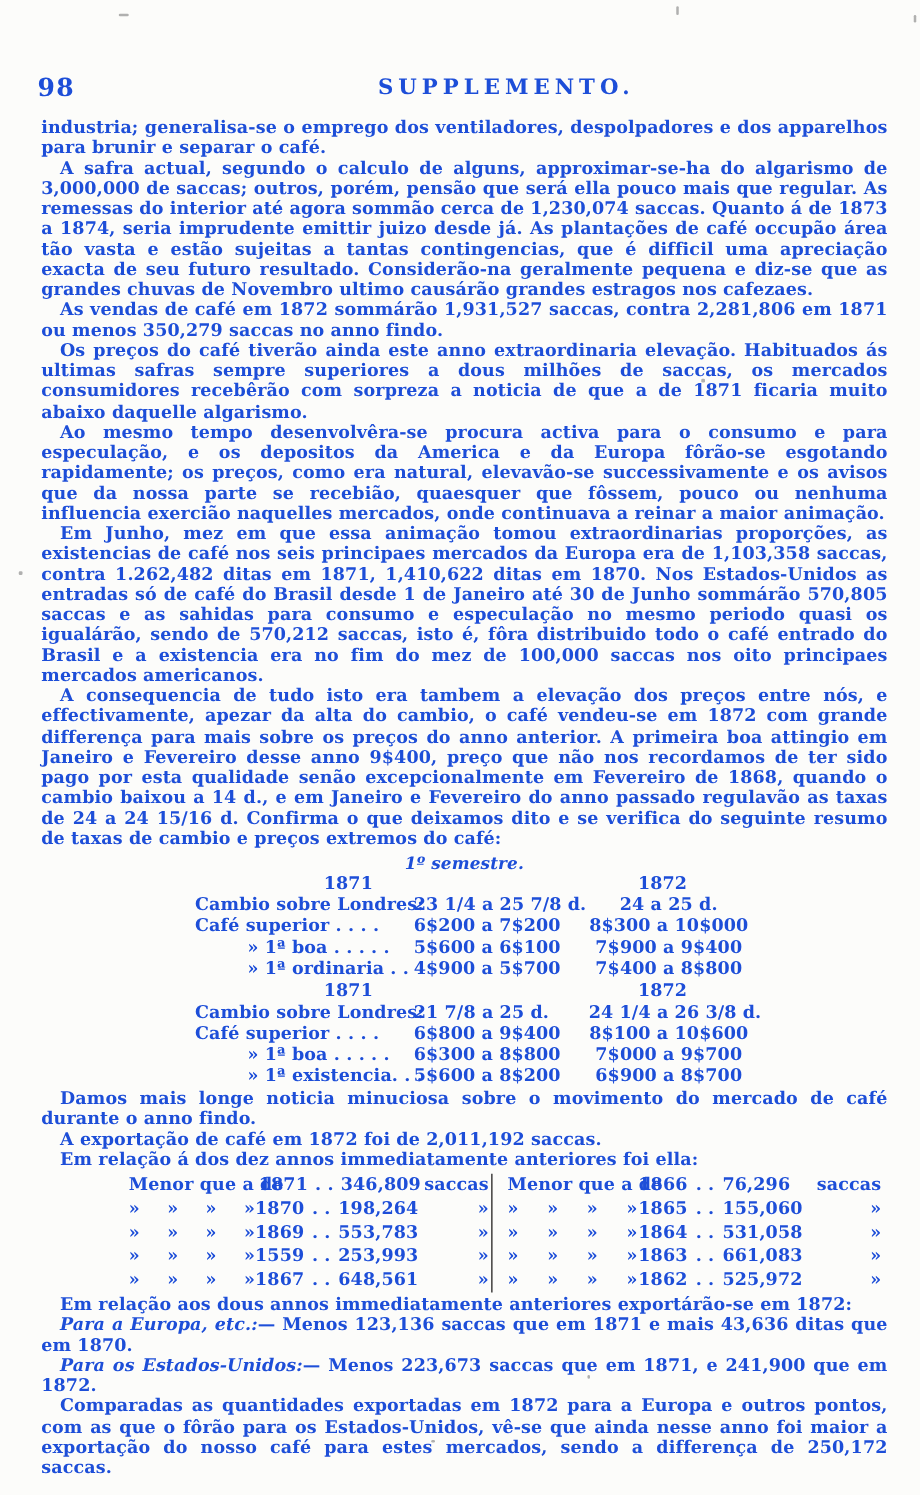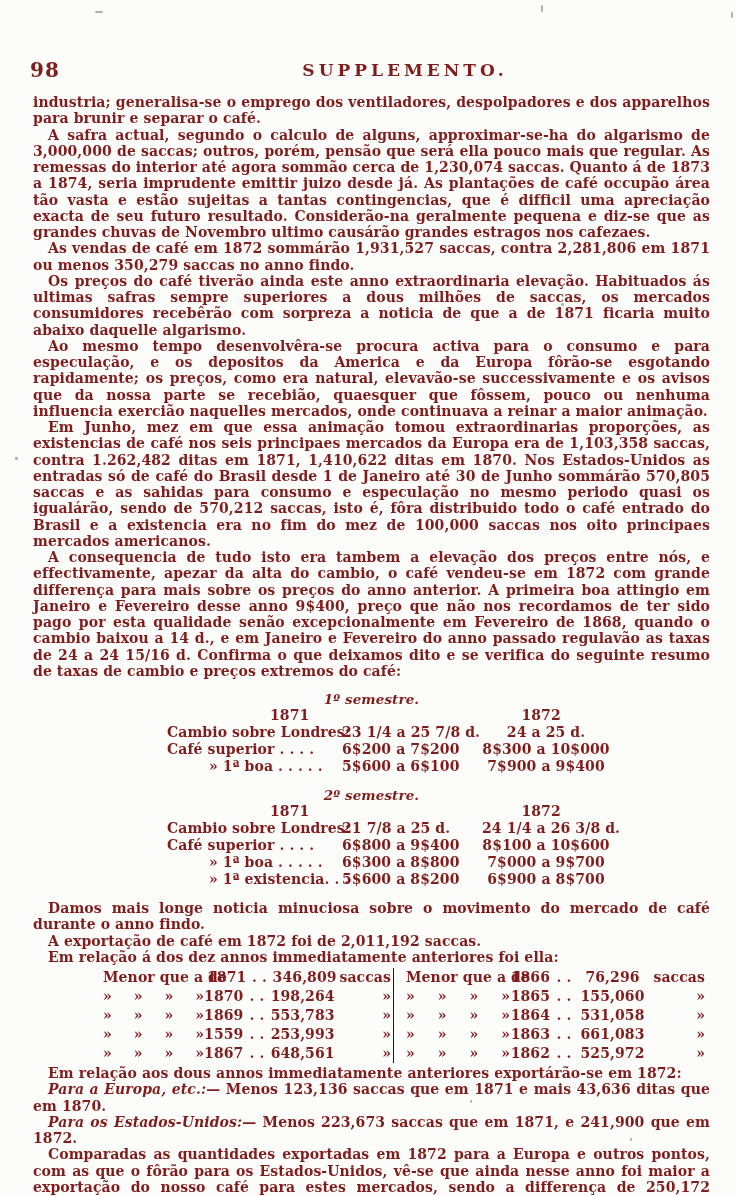--- a/index.html
+++ b/index.html
@@ -3,21 +3,21 @@
 <meta charset="utf-8">
 <title>Supplemento — p.98</title>
 <style>
   html, body { margin:0; padding:0; }
   body { background:#e9e8e4; }
   .page {
     position:relative;
     width:736px; height:1196px;
     margin:0 auto;
     background:#fcfcfa;
-    color:#7f1d1d;
+    color:#1d4ed8;
     font-family:"DejaVu Serif", serif;
     font-weight:700;
     overflow:hidden;
   }
   .page-number {
     position:absolute; left:30px; top:58px;
     font-size:20px; letter-spacing:1px;
   }
   .running-header {
     position:absolute; left:0; top:60px; width:100%;
@@ -30,40 +30,40 @@
   }
   .content p { margin:0; }
   p.ind { text-indent:15px; }
   .lead-italic { font-style:italic; }
 
   
   .sem-title {
     text-align:center; font-style:italic; font-size:13.5px;
     margin-top:4px; line-height:16px;
   }
-  .price-table { margin:12px; }
+  .price-table { margin:1px; }
   .year-head { display:flex; line-height:17px; }
   .yh1 { margin-left:225px; }
   .yh2 { margin-left:212px; }
   .pt-row { display:flex; line-height:17px; }
   .pt-label { margin-left:122px; width:175px; box-sizing:border-box; white-space:pre; text-align:left; }
   .pt-label.pt-indent { padding-left:42px; }
   .pt-v1 { width:132px; text-align:left; white-space:nowrap; }
   .pt-v2 { width:128px; margin-left:8px; text-align:center; white-space:nowrap; }
 
   
   .export-table { display:flex; margin:3px 0 2px 70px; width:602px; }
   .exp-col { width:288px; }
   .exp-divider { width:0; border-left:1.5px solid #1a1918; margin:0 0 0 2px; }
   .exp-col.right { width:299px; padding-left:12px; }
   .exp-row { display:flex; line-height:19px; }
   .exp-prefix { display:inline-block; width:104px; text-align:justify; text-align-last:justify; white-space:nowrap; }
   .exp-year { width:40px; text-align:right; }
   .exp-dots { width:28px; text-align:center; }
-  .exp-value { flex:1; text-align:center; }
+  .exp-value { flex:1; text-align:left; }
   .exp-unit { width:58px; text-align:right; }
 
   
   .speck { position:absolute; background:#555; opacity:0.45; border-radius:1px; }
 </style>
 </head>
 <body>
 
 <div class="page">
 
@@ -103,24 +103,28 @@
       <div class="pt-row">
         <span class="pt-label">Café superior . . . .</span>
         <span class="pt-v1">6$200 a 7$200</span>
         <span class="pt-v2">8$300 a 10$000</span>
       </div>
       <div class="pt-row">
         <span class="pt-label pt-indent">» 1ª boa . . . . .</span>
         <span class="pt-v1">5$600 a 6$100</span>
         <span class="pt-v2">7$900 a  9$400</span>
       </div>
+      <div class="pt-row">
+        <span class="pt-label pt-indent">» 1ª ordinaria . .</span>
+        <span class="pt-v1">4$900 a 5$700</span>
+        <span class="pt-v2">7$400 a  8$800</span>
+      </div>
     </div>
 
     <div class="price-table">
-      <div class="sem-title">2º semestre.</div>
       <div class="year-head">
         <span class="yh1">1871</span>
         <span class="yh2">1872</span>
       </div>
       <div class="pt-row">
         <span class="pt-label">Cambio sobre Londres:</span>
         <span class="pt-v1">21 7/8 a 25 d.</span>
         <span class="pt-v2">24 1/4 a 26 3/8 d.</span>
       </div>
       <div class="pt-row">

